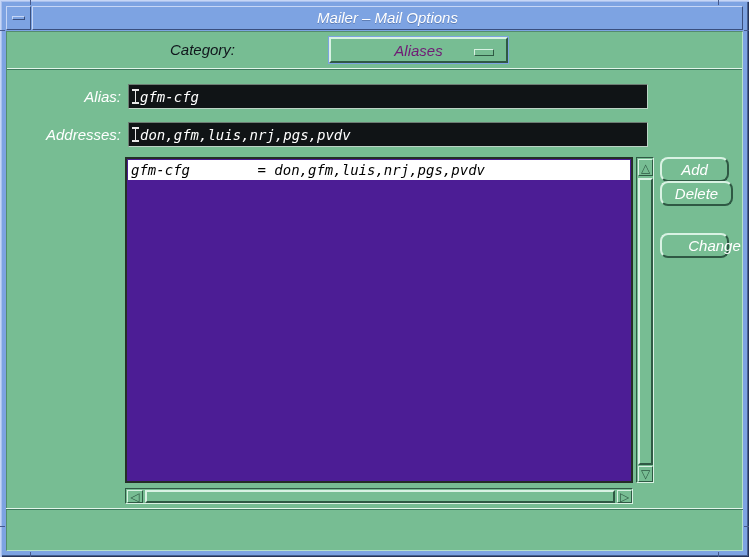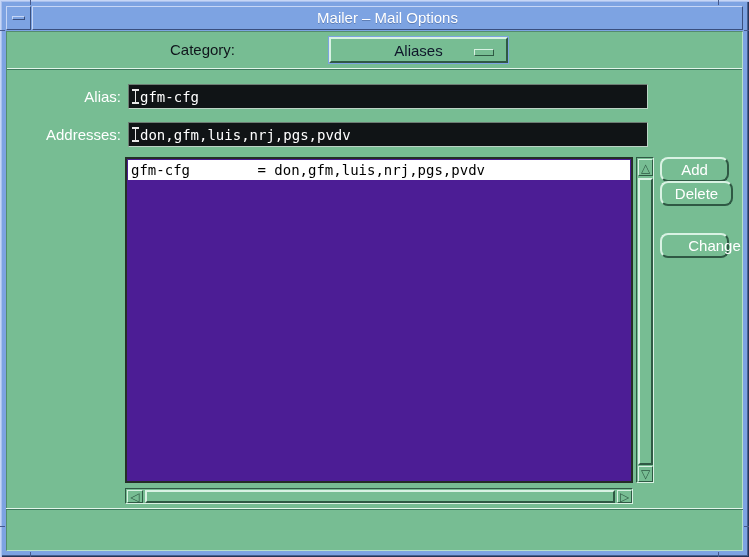--- a/index.html
+++ b/index.html
@@ -2,20 +2,21 @@
 <html><head>
 <meta charset="utf-8">
 <style>
   html,body{margin:0;padding:0;background:#555;}
   .screen{
     position:relative;width:749px;height:557px;overflow:hidden;
     background:#7da3e2;
     box-shadow:inset 1px 1px 0 #c6d6f6, inset 2px 2px 0 #a9c0ee,
                inset -1px -1px 0 #24345a, inset -2px -2px 0 #48608f;
     font-family:"Liberation Sans", sans-serif;
+    font-style:italic;
     -webkit-font-smoothing:antialiased;
   }
   
   .notch{position:absolute;background:#46598c;}
   .notch.h{width:1px;height:5px;}
   .notch.v{width:5px;height:1px;}
   .titlebar-row{position:absolute;left:6px;top:6px;right:6px;height:24px;display:flex;}
   .menu-btn{
     width:25px;height:24px;background:#7da3e2;box-sizing:border-box;
     border-top:1px solid #c6d6f6;border-left:1px solid #c6d6f6;
@@ -51,21 +52,21 @@
     position:absolute;display:flex;align-items:center;justify-content:center;
     color:#ffffff;font-size:15px;cursor:default;border-radius:8px;
   }
   
   .optmenu{
     position:absolute;left:328px;top:36px;width:181px;height:28px;
     box-sizing:border-box;border:1px solid #7da3e2;cursor:default;
   }
   .optmenu-inner{
     position:absolute;inset:0;display:flex;align-items:center;justify-content:center;
-    color:#0f172a;font-size:15px;
+    color:#701a75;font-size:15px;
   }
   .opt-dash{
     position:absolute;right:12px;top:10px;width:20px;height:7px;background:#77bd93;box-sizing:border-box;
     border-top:1px solid #d9f2e3;border-left:1px solid #d9f2e3;
     border-right:1px solid #2f5944;border-bottom:1px solid #2f5944;
   }
   
   .sep{position:absolute;height:2px;background:linear-gradient(#e2f6ea 50%, #3f7a5e 50%);}
   
   .field{

